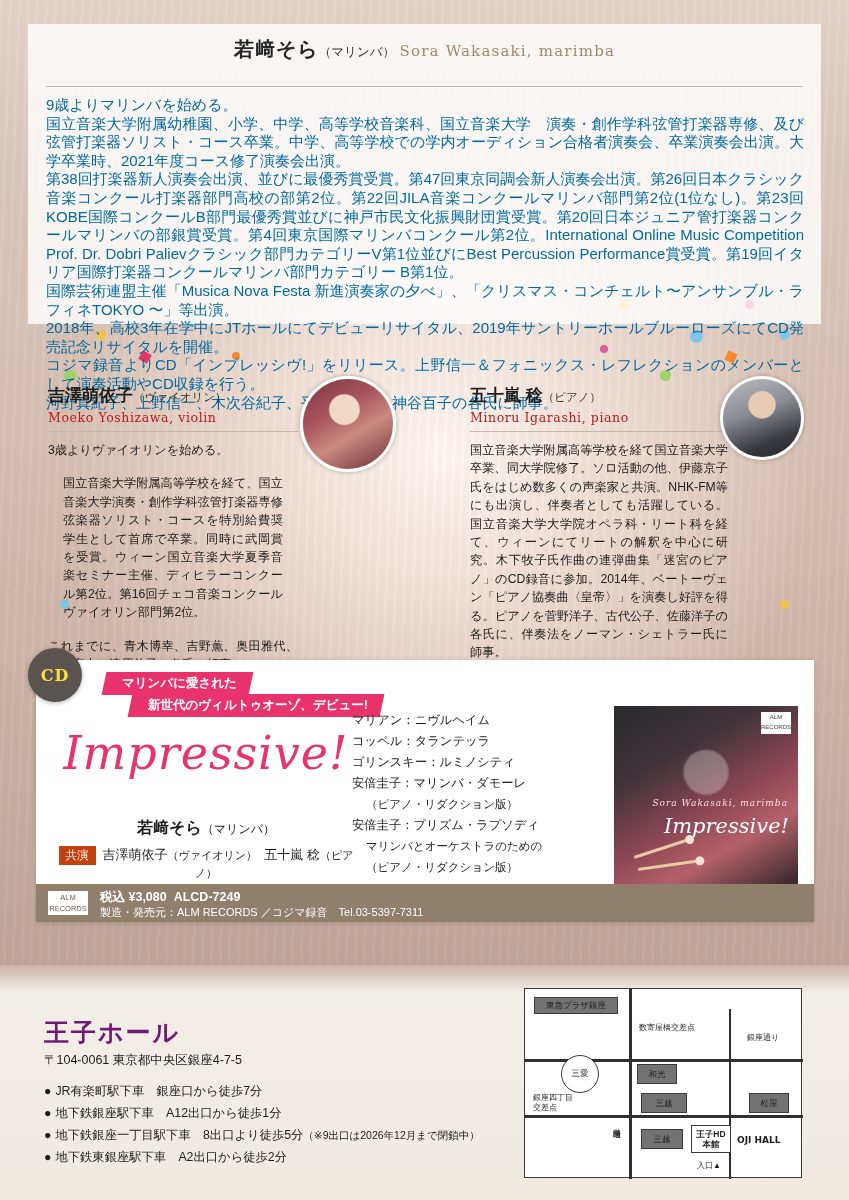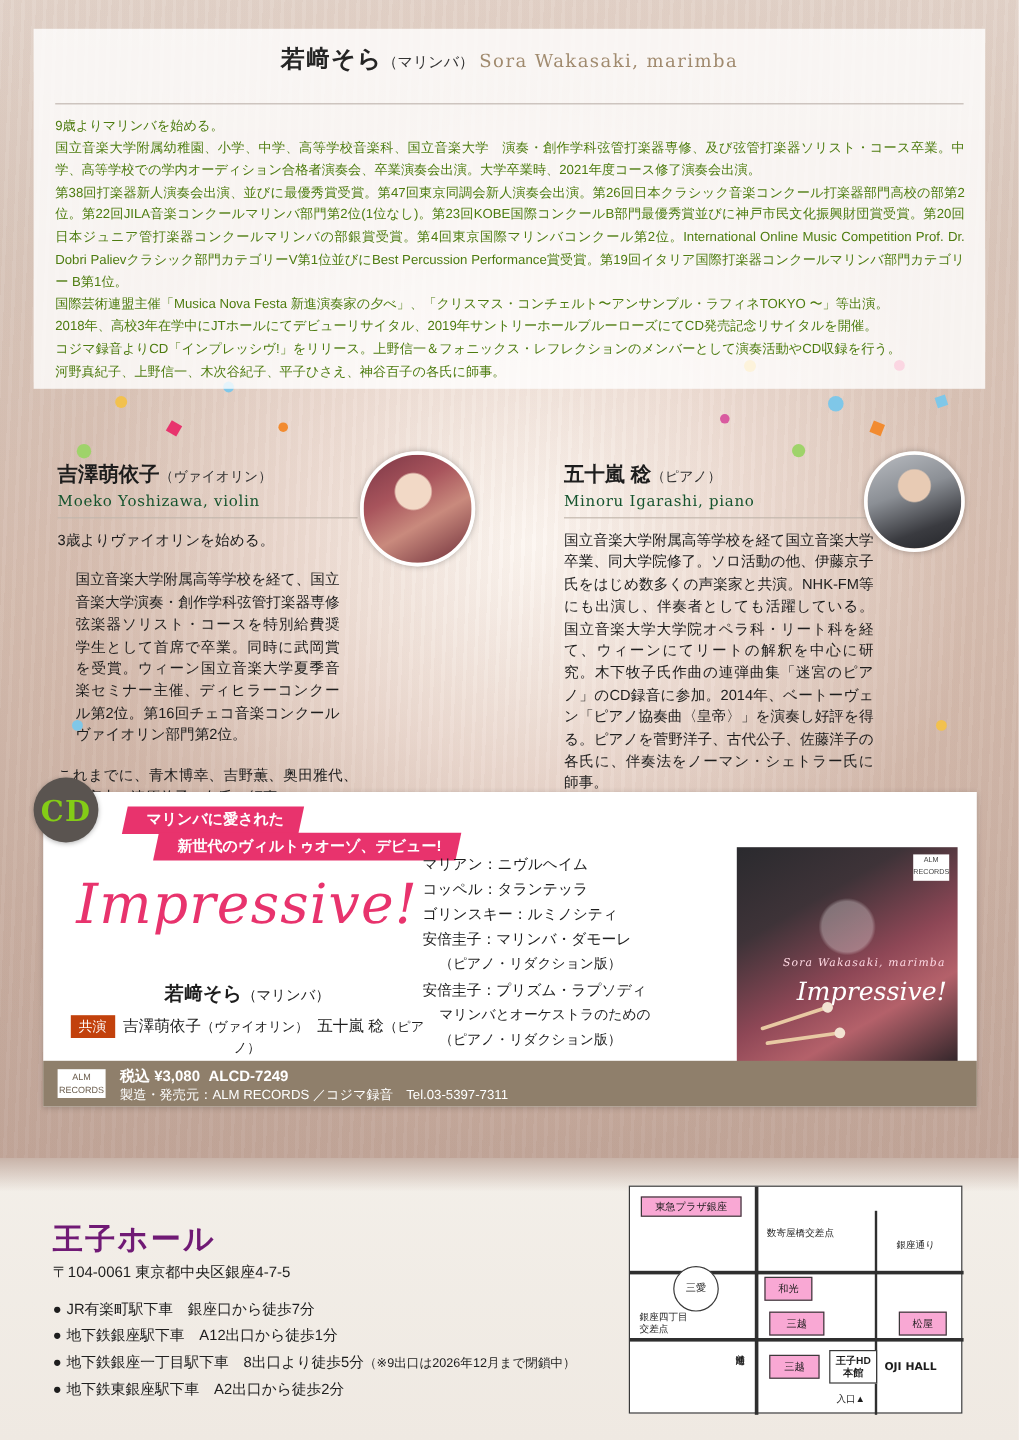--- a/index.html
+++ b/index.html
@@ -66,31 +66,31 @@
   }
   .name-inst { font-size: 12.5px; color: #333; }
   .name-en {
     font-size: 15px; color: #a08a6e; letter-spacing: 1.2px;
     font-family: "DejaVu Serif", "Liberation Serif", serif;
   }
 
   
   .bio {
     position: absolute; left: 46px; top: 96px; width: 758px;
-    font-size: 11px; line-height: 18.6px; color: #4d7c0f;
+    font-size: 15px; line-height: 18.6px; color: #0369a1;
     text-align: justify;
   }
   .bio p { margin: 0; }
 
   
   .artist-block { position: absolute; }
   .artist-name-jp { font-size: 17px; font-weight: bold; color: #1d1d1d; }
   .artist-name-inst { font-size: 11.5px; color: #333; }
   .artist-name-en {
-    font-size: 12.5px; color: #14532d; letter-spacing: .6px; margin-top: 3px;
+    font-size: 12.5px; color: #b91c1c; letter-spacing: .6px; margin-top: 3px;
     font-family: "DejaVu Serif", "Liberation Serif", serif;
   }
   .artist-rule { border-bottom: 1px solid #c3b7ad; margin: 6px 0 9px 0; }
   .artist-bio { font-size: 12.2px; line-height: 18.4px; color: #1d1d1d; text-align: justify; }
 
   .portrait {
     position: absolute; border-radius: 50%;
     border: 3px solid #fff;
     box-shadow: 0 0 5px rgba(0,0,0,.28);
     overflow: hidden;
@@ -111,22 +111,22 @@
 
   
   .cd-panel {
     position: absolute; left: 36px; top: 660px; width: 778px; height: 262px;
     background: #ffffff;
     box-shadow: 0 1px 5px rgba(0,0,0,.18);
   }
   .cd-badge {
     position: absolute; left: 28px; top: 648px;
     width: 54px; height: 54px; border-radius: 50%;
-    background: #5a5450; color: #84cc16;
-    font-size: 24px; font-weight: bold; letter-spacing: 1px;
+    background: #5a5450; color: #fde047;
+    font-size: 16px; font-weight: bold; letter-spacing: 1px;
     display: flex; align-items: center; justify-content: center;
     font-family: "DejaVu Serif", "Liberation Serif", serif;
     box-shadow: 0 1px 4px rgba(0,0,0,.3);
   }
   .ribbon {
     position: absolute; height: 23px; background: #e8336d; color: #fff;
     font-size: 12.5px; font-weight: bold;
     display: flex; align-items: center; padding: 0 14px 0 18px;
     transform: skewX(-12deg);
   }
@@ -221,21 +221,21 @@
   .access-row .bullet { color: #1d1d1d; margin-right: 4px; }
   .access-row .note { font-size: 10.5px; }
 
   
   .map {
     position: absolute; left: 524px; top: 988px; width: 278px; height: 190px;
     background: #fff; border: 1px solid #3a3a3a;
   }
   .map .road { position: absolute; background: #2f2f2f; }
   .map .box {
-    position: absolute; border: 1px solid #3a3a3a; background: #f9a8d4;
+    position: absolute; border: 1px solid #3a3a3a; background: #737373;
     font-size: 8.5px; line-height: 11px; color: #1d1d1d;
     display: flex; align-items: center; justify-content: center; text-align: left;
   }
   .map .txt {
     position: absolute; font-size: 8px; color: #1d1d1d; line-height: 10px;
   }
   .map .circle {
     position: absolute; border: 1px solid #3a3a3a; border-radius: 50%;
     background: #fff; font-size: 8.5px; color: #1d1d1d;
     display: flex; align-items: center; justify-content: center;

